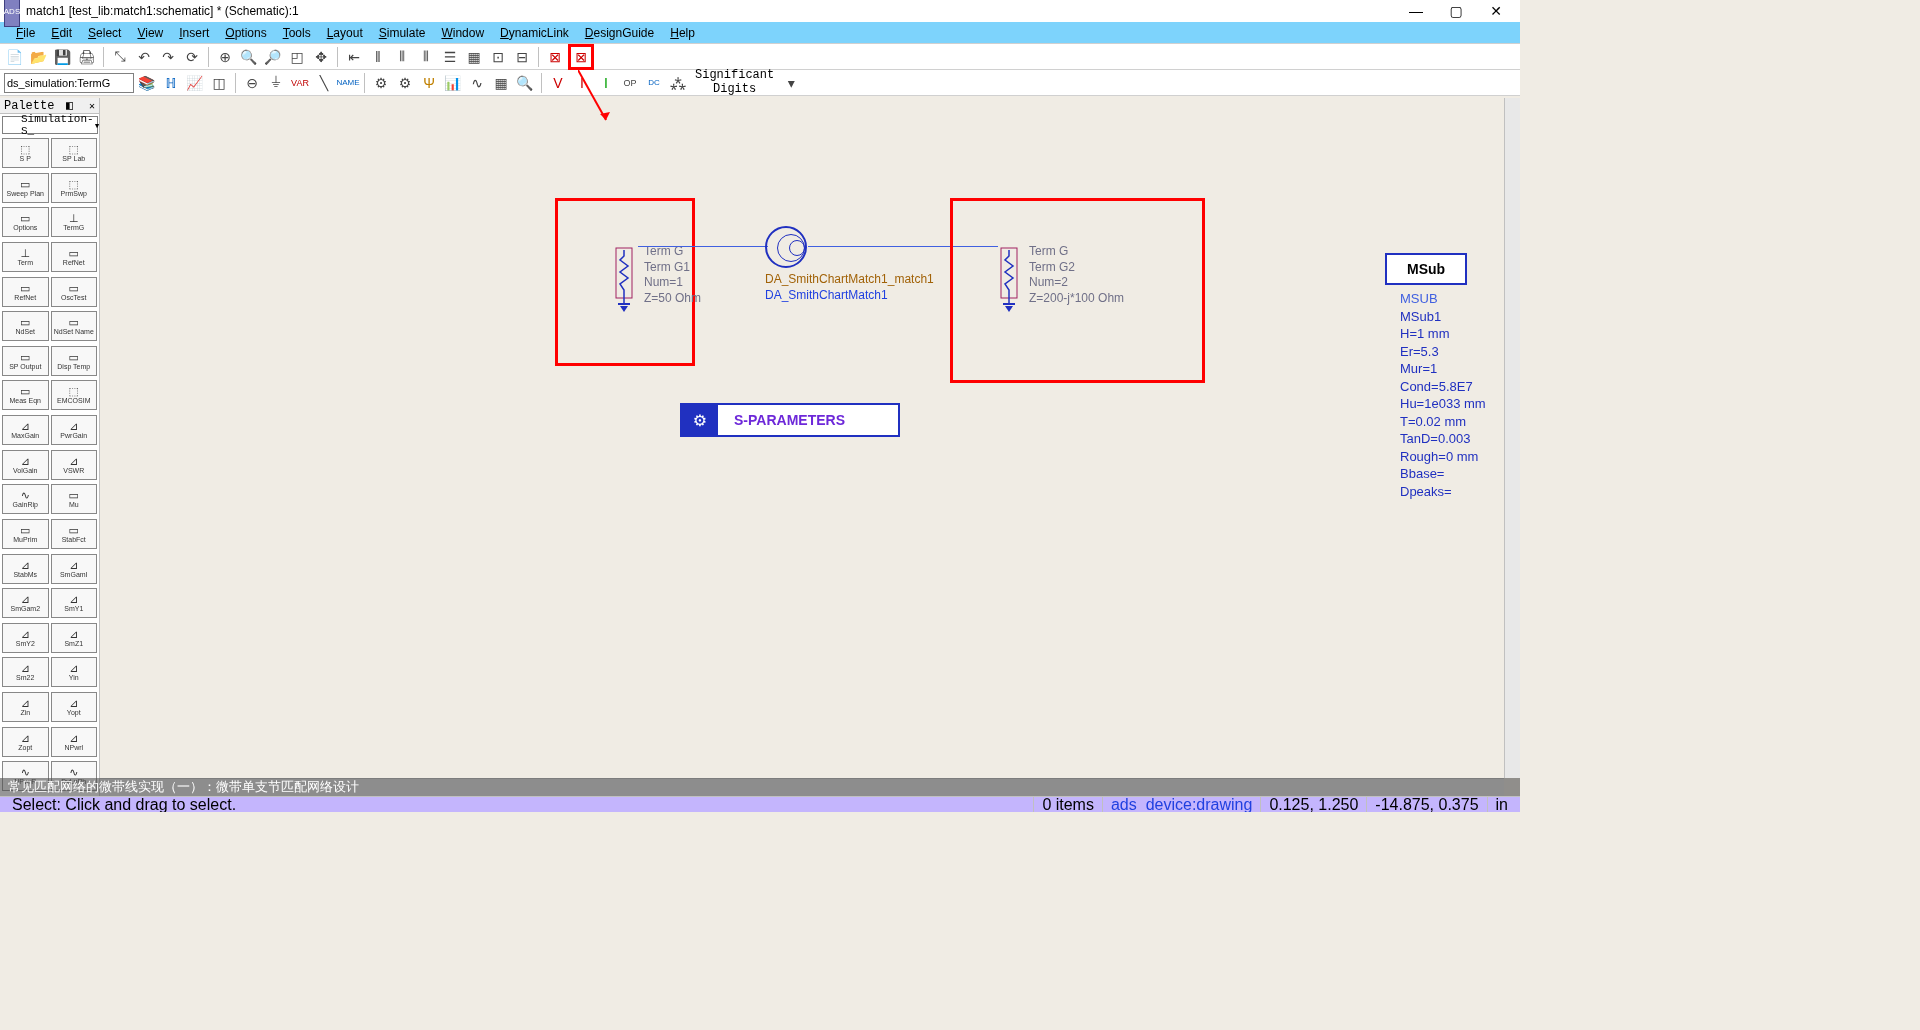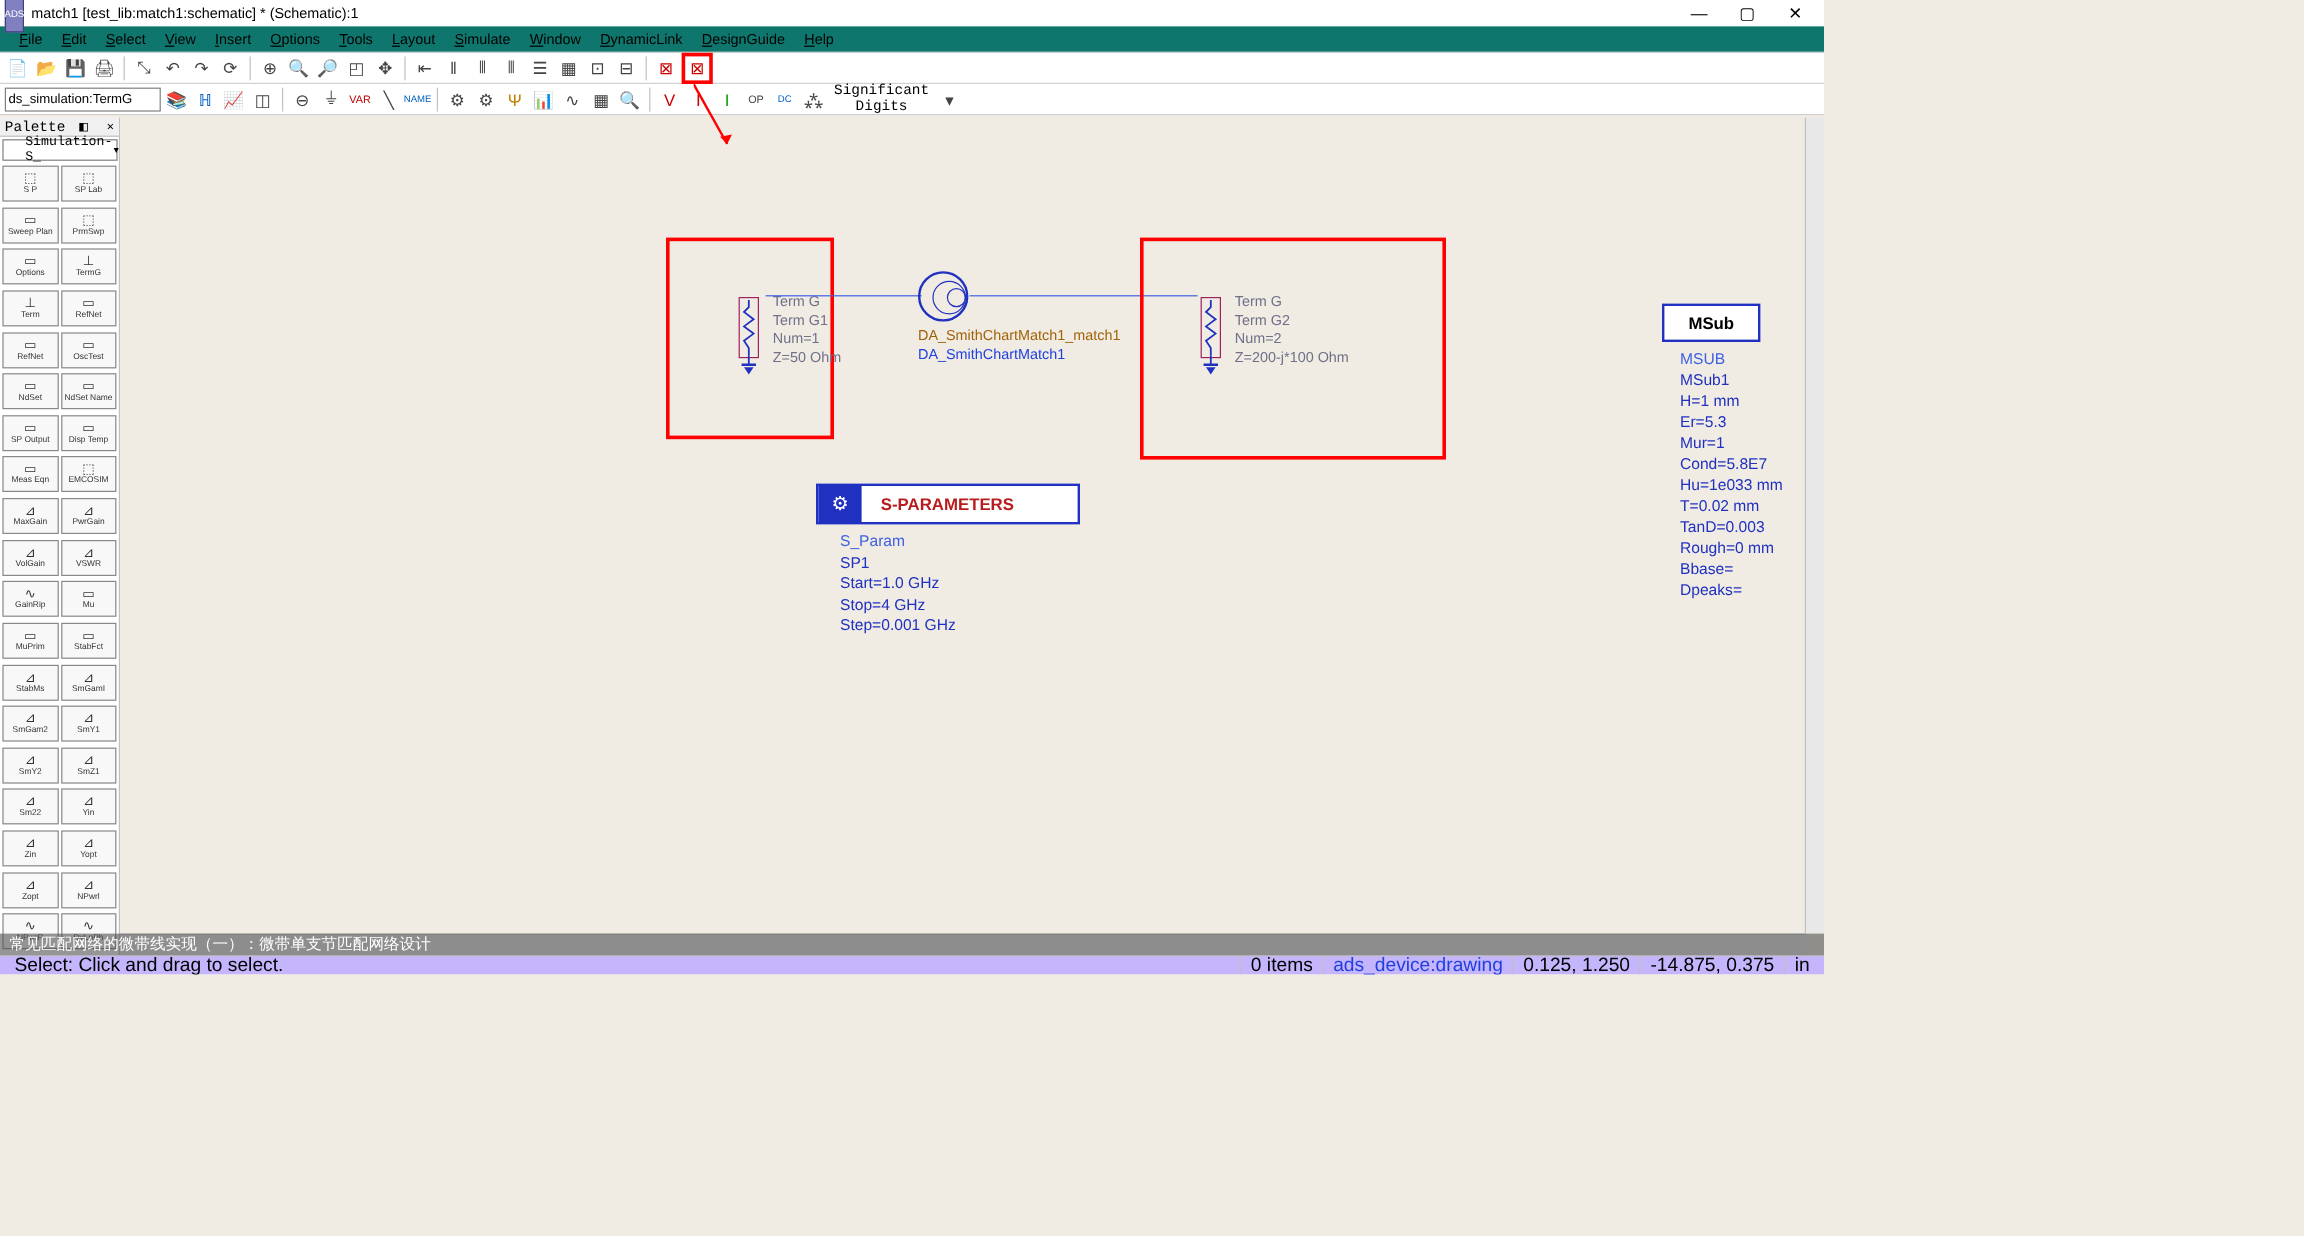--- a/index.html
+++ b/index.html
@@ -5,21 +5,21 @@
   * { margin: 0; padding: 0; box-sizing: border-box; }
   body { font-family: "Segoe UI", Arial, sans-serif; font-size: 12px; background: #f0ece4; overflow: hidden; width: 1520px; height: 812px; position: relative; }
   
   
   .titlebar { height: 22px; background: #fff; display: flex; align-items: center; padding: 0 4px; font-size: 12px; color: #000; }
   .titlebar .app-icon { width: 16px; height: 32px; background: #8080c0; margin-right: 6px; display: inline-flex; align-items: center; justify-content: center; font-size: 8px; color: #fff; border: 1px solid #404080; }
   .titlebar .spacer { flex: 1; }
   .titlebar .winbtn { width: 40px; height: 22px; display: inline-flex; align-items: center; justify-content: center; font-size: 14px; }
   
   
-  .menubar { height: 22px; background: #0f766e; display: flex; align-items: center; padding: 0 8px; border-bottom: 1px solid #d0d0d0; }
+  .menubar { height: 22px; background: #7dd3fc; display: flex; align-items: center; padding: 0 8px; border-bottom: 1px solid #d0d0d0; }
   .menubar .menu-item { padding: 2px 8px; font-size: 12px; cursor: default; }
   .menubar .menu-item u { text-decoration: underline; }
   
   
   .toolbar { background: #fff; display: flex; align-items: center; padding: 2px 4px; border-bottom: 1px solid #d0d0d0; gap: 2px; height: 26px; }
   .toolbar .tbtn { width: 22px; height: 22px; display: inline-flex; align-items: center; justify-content: center; border: 1px solid transparent; font-size: 14px; color: #444; }
   .toolbar .sep { width: 1px; height: 20px; background: #c0c0c0; margin: 0 3px; }
   .toolbar .combo { height: 20px; border: 1px solid #808080; background: #fff; font-size: 11px; padding: 0 2px; width: 130px; }
   .toolbar .label { font-family: "Courier New", monospace; font-size: 12px; color: #000; padding: 0 4px; line-height: 1.1; }
   
@@ -56,21 +56,21 @@
   .smith-circle::after { width: 14px; height: 14px; right: 0; top: 12px; }
   .smith-label { font-size: 12px; color: #2040e0; line-height: 1.3; position: absolute; white-space: nowrap; }
   .smith-label .sel { color: #a16207; }
   
   
   .wire { position: absolute; height: 1px; background: #4060e0; }
   
   
   .sparam-box { position: absolute; border: 2px solid #2030c0; background: #fff; display: flex; align-items: center; height: 34px; }
   .sparam-box .sp-icon { width: 36px; height: 100%; background: #2030c0; display: flex; align-items: center; justify-content: center; color: #fff; font-size: 16px; }
-  .sparam-box .sp-label { padding: 0 16px; font-weight: bold; font-size: 14px; color: #b91c1c; text-align: center; }
+  .sparam-box .sp-label { padding: 0 16px; font-weight: bold; font-size: 14px; color: #6d28d9; text-align: center; }
   .sparam-text { position: absolute; font-size: 13px; line-height: 1.35; color: #2030c0; }
   .sparam-text .blue2 { color: #4060e0; }
   
   
   .msub-box { position: absolute; border: 2px solid #2030c0; background: #fff; padding: 6px 20px; font-size: 14px; color: #000; font-weight: bold; }
   .msub-text { position: absolute; font-size: 13px; line-height: 1.35; color: #2030c0; }
   .msub-text .l1 { color: #4060e0; }
   
   
   .caption-overlay { position: absolute; left: 0; bottom: 16px; height: 18px; background: rgba(80,80,80,0.6); color: #fff; font-size: 13px; padding: 0 8px; display: flex; align-items: center; width: 100%; z-index: 40; }
@@ -395,27 +395,20 @@
       <div>Term G2</div>
       <div>Num=2</div>
       <div>Z=200-j*100 Ohm</div>
     </div>
   </div>
 
   <div class="sparam-box" style="left:580px; top:305px; width:220px">
     <div class="sp-icon">⚙</div>
     <div class="sp-label">S-PARAMETERS</div>
   </div>
-  <div class="sparam-text" style="left:600px; top:344px">
-    <div class="blue2">S_Param</div>
-    <div>SP1</div>
-    <div>Start=1.0 GHz</div>
-    <div>Stop=4 GHz</div>
-    <div>Step=0.001 GHz</div>
-  </div>
 
   <div class="msub-box" style="left:1285px; top:155px">
     <span>MSub</span>
   </div>
   <div class="msub-text" style="left:1300px; top:192px">
     <div class="l1">MSUB</div>
     <div>MSub1</div>
     <div>H=1 mm</div>
     <div>Er=5.3</div>
     <div>Mur=1</div>

